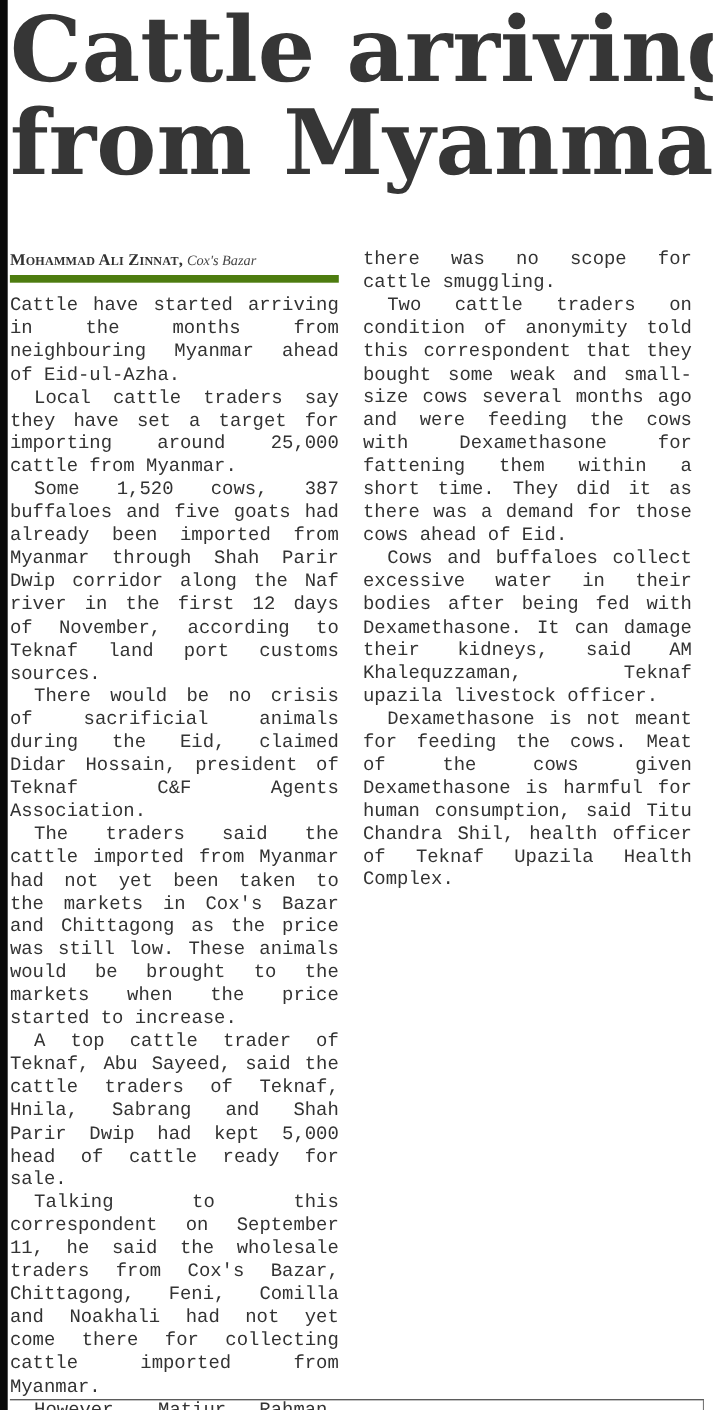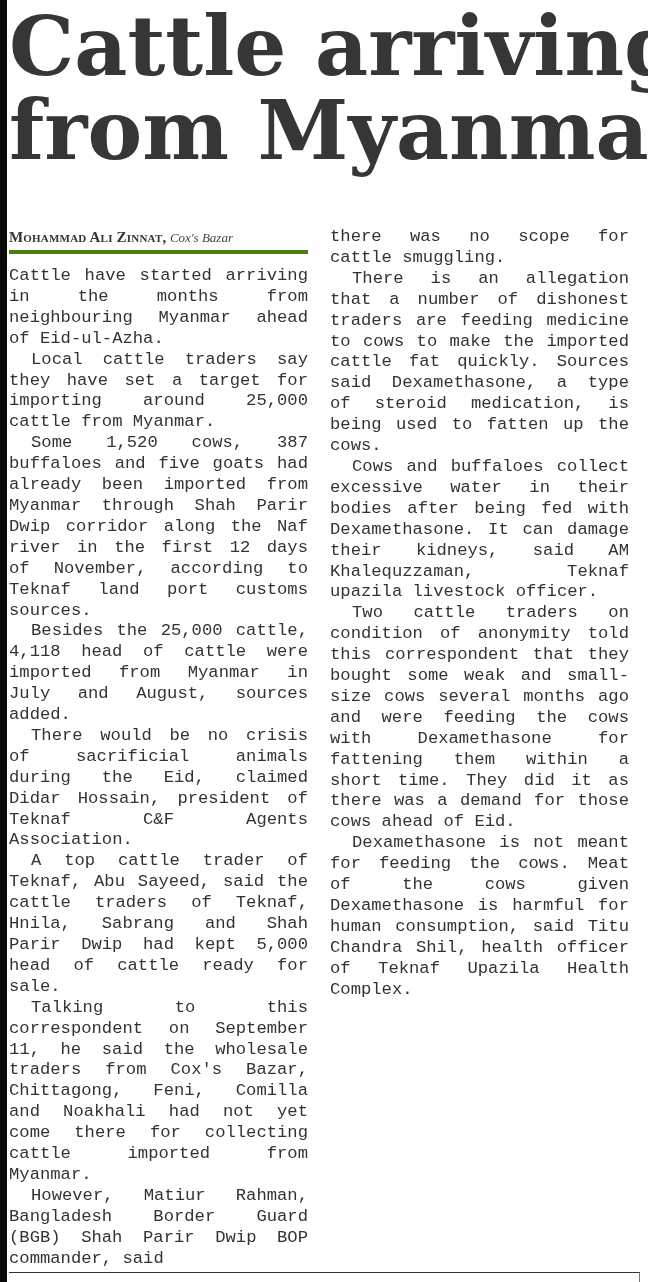--- a/index.html
+++ b/index.html
@@ -45,21 +45,21 @@
       text-align: justify;
       hyphens: manual;
     }
     .col-left { left: 9px; width: 299px; }
     .col-right { left: 330px; width: 299px; top: 227px; }
     .byline {
       font-family: "Liberation Serif", serif;
       font-size: 14px;
       line-height: 18px;
       padding-bottom: 3px;
-      border-bottom: 4px solid #4d7c0f;
+      border-bottom: 7px solid #4d7c0f;
       margin-bottom: 12px;
       text-align: left;
       white-space: nowrap;
     }
     .byline .name {
       font-variant: small-caps;
       font-weight: bold;
       font-size: 15px;
       letter-spacing: 0.2px;
       color: #333;
@@ -96,28 +96,27 @@
 </h1>
 
 <div class="column col-left">
   <div class="byline">
     <span class="name">Mohammad Ali Zinnat,</span>
     <span class="place">Cox's Bazar</span>
   </div>
   <p class="para first">Cattle have started arriving in the months from neighbouring Myanmar ahead of Eid-ul-Azha.</p>
   <p class="para">Local cattle traders say they have set a target for importing around 25,000 cattle from Myanmar.</p>
   <p class="para">Some 1,520 cows, 387 buffaloes and five goats had already been imported from Myanmar through Shah Parir Dwip corridor along the Naf river in the first 12 days of November, according to Teknaf land port customs sources.</p>
-  <p class="para">Besides the 25,000 cattle, 4,118 head of cattle were imported from Myanmar in July and August, sources added.</p>
   <p class="para">There would be no crisis of sacrifi­cial animals during the Eid, claimed Didar Hossain, president of Teknaf C&amp;F Agents Association.</p>
+  <p class="para">The traders said the cattle imported from Myanmar had not yet been taken to the markets in Cox's Bazar and Chittagong as the price was still low. These animals would be brought to the markets when the price started to increase.</p>
   <p class="para">A top cattle trader of Teknaf, Abu Sayeed, said the cattle traders of Teknaf, Hnila, Sabrang and Shah Parir Dwip had kept 5,000 head of cattle ready for sale.</p>
   <p class="para">Talking to this correspondent on September 11, he said the wholesale traders from Cox's Bazar, Chittagong, Feni, Comilla and Noakhali had not yet come there for collecting cattle imported from Myanmar.</p>
   <p class="para">However, Matiur Rahman, Bangladesh Border Guard (BGB) Shah Parir Dwip BOP commander, said</p>
 </div>
 
 <div class="column col-right">
   <p class="para first">there was no scope for cattle smug­gling.</p>
-  <p class="para">There is an allegation that a number of dishonest traders are feeding medi­cine to cows to make the imported cattle fat quickly. Sources said Dexamethasone, a type of steroid medication, is being used to fatten up the cows.</p>
+  <p class="para">Two cattle traders on condition of anonymity told this correspondent that they bought some weak and small-size cows several months ago and were feeding the cows with Dexamethasone for fattening them within a short time. They did it as there was a demand for those cows ahead of Eid.</p>
   <p class="para">Cows and buffaloes collect exces­sive water in their bodies after being fed with Dexamethasone. It can dam­age their kidneys, said AM Khalequzzaman, Teknaf upazila livestock officer.</p>
-  <p class="para">Two cattle traders on condition of anonymity told this correspondent that they bought some weak and small-size cows several months ago and were feeding the cows with Dexamethasone for fattening them within a short time. They did it as there was a demand for those cows ahead of Eid.</p>
   <p class="para">Dexamethasone is not meant for feeding the cows. Meat of the cows given Dexamethasone is harmful for human consumption, said Titu Chandra Shil, health officer of Teknaf Upazila Health Complex.</p>
 </div>
 
 <div class="bottom-box"></div>
 
 </body></html>

